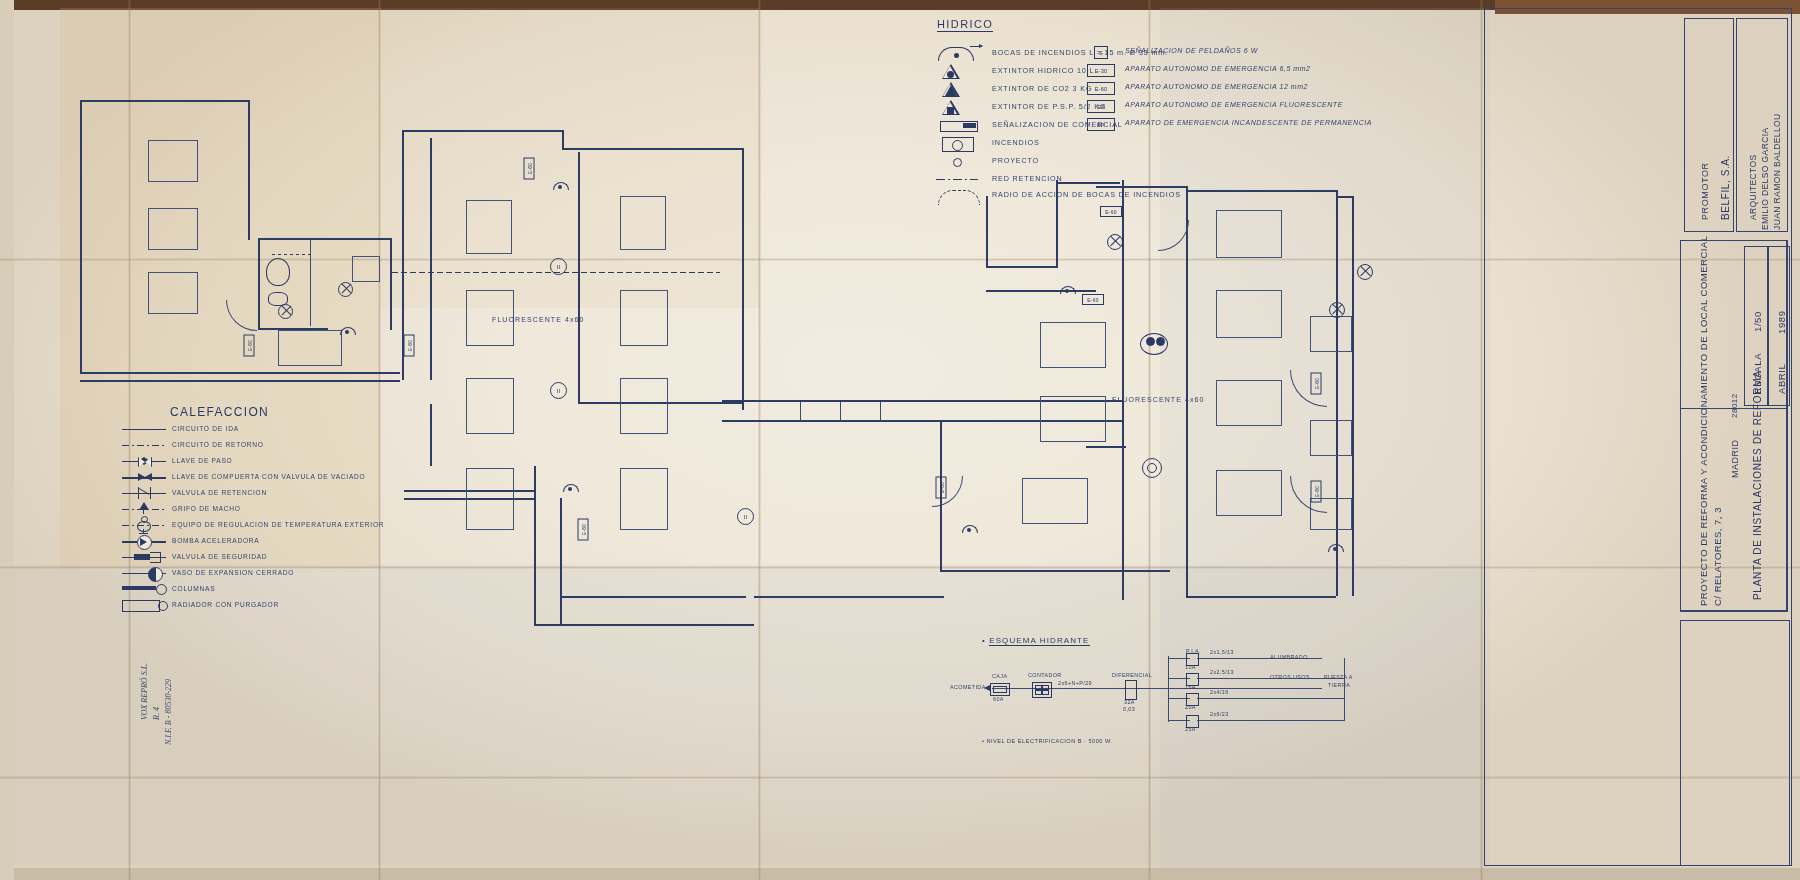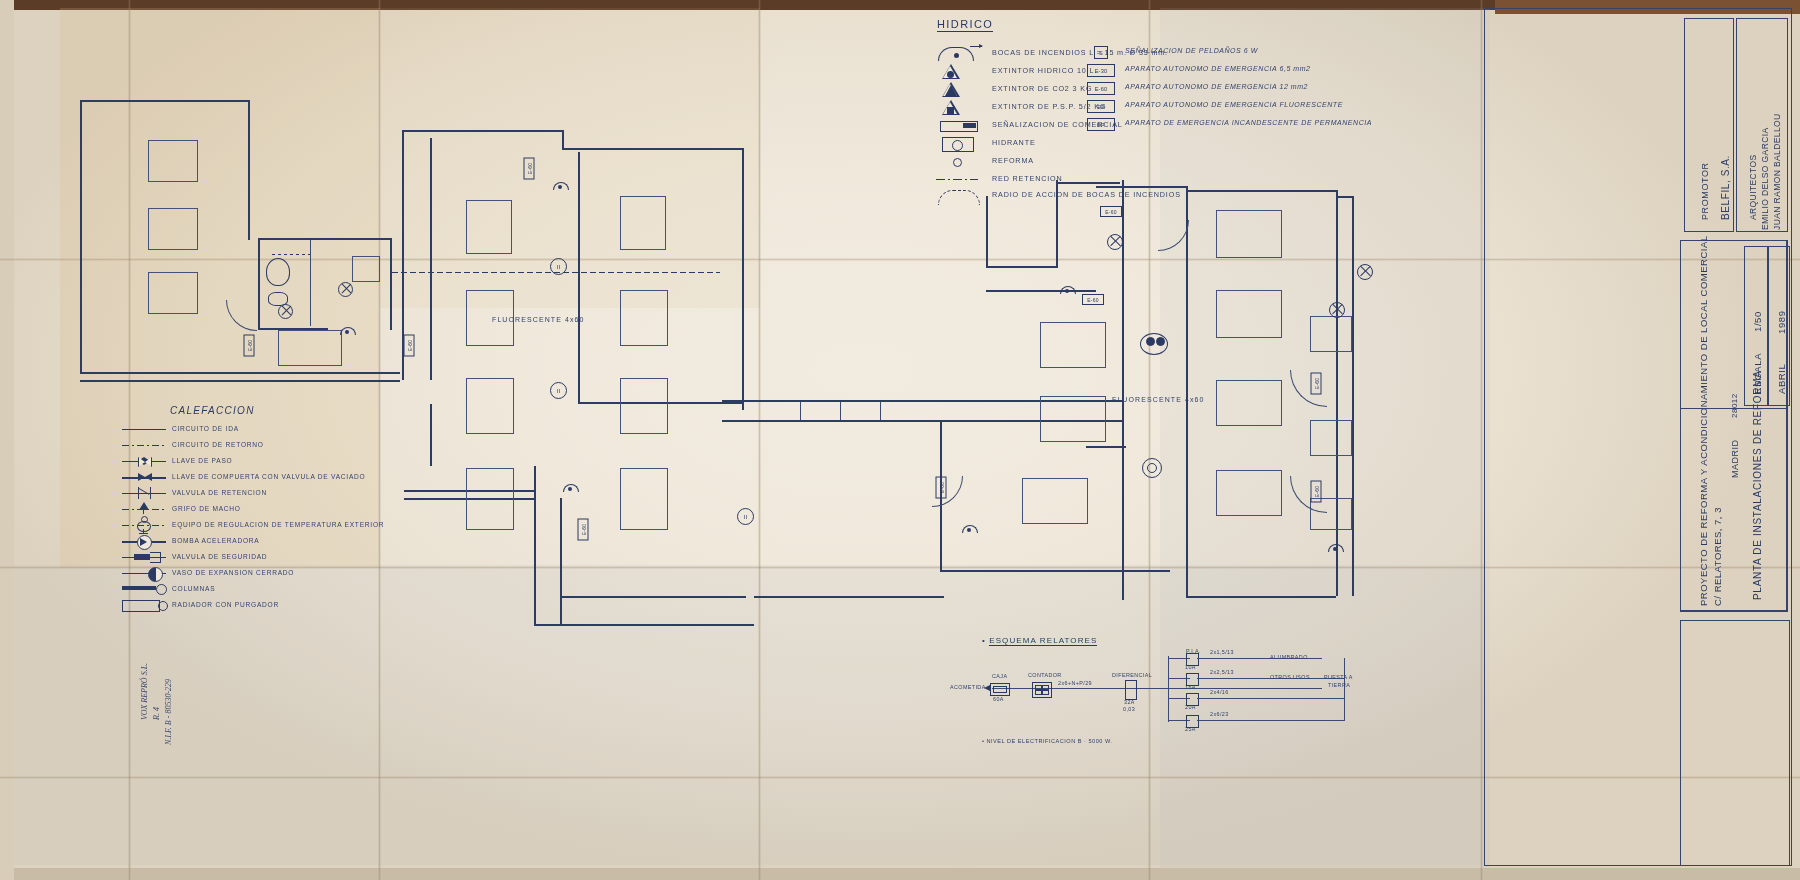--- a/index.html
+++ b/index.html
@@ -61,21 +61,21 @@
   .mont{position:absolute;left:23px;top:4px;width:7px;height:7px;border:1px solid #2b3a63;border-radius:50%;}
   .redh{position:absolute;left:6px;top:7px;width:42px;height:1px;
      background:repeating-linear-gradient(to right,#2b3a63 0 9px,transparent 9px 12px,#2b3a63 12px 14px,transparent 14px 17px);}
   .radio{position:absolute;left:8px;top:2px;width:40px;height:14px;border:1px dashed #2b3a63;border-bottom:none;border-radius:22px 22px 0 0;}
 
   .bx{position:absolute;left:2px;top:0;border:1px solid #2b3a63;height:11px;display:flex;align-items:center;justify-content:center;
       font-size:5.6px;letter-spacing:.2px;color:#2b3a63;background:transparent;}
 
   
   #calef{position:absolute;left:118px;top:400px;width:360px;height:215px;}
-  #calef .title{position:absolute;left:52px;top:5px;font-size:10px;letter-spacing:1.3px;color:#2b3a63;font-style:italic;}
+  #calef .title{position:absolute;left:52px;top:5px;font-size:12px;letter-spacing:1.3px;color:#2b3a63;}
   .cf-row{position:absolute;left:0;height:15px;}
   .cf-sym{position:absolute;left:0;top:0;width:52px;height:14px;}
   .cf-lab{position:absolute;left:54px;top:3px;font-size:6.6px;letter-spacing:.75px;color:#33436e;white-space:nowrap;}
   .cf-line{position:absolute;left:4px;top:7px;width:44px;height:1px;background:#2b3a63;}
   .cf-dash{position:absolute;left:4px;top:7px;width:44px;height:1px;
      background:repeating-linear-gradient(to right,#2b3a63 0 7px,transparent 7px 10px,#2b3a63 10px 12px,transparent 12px 15px);}
 
   
   #esq{position:absolute;left:940px;top:630px;width:420px;height:130px;}
   #esq .etitle{position:absolute;left:42px;top:6px;font-size:8px;letter-spacing:1.1px;color:#2b3a63;}
@@ -314,28 +314,28 @@
       <div class="lg-sym">
           <div class="sen"></div>
         </div>
       <div class="lg-lab">SEÑALIZACION  DE  COMERCIAL</div>
     </div>
 
     <div class="lg-row" style="top:118px;">
       <div class="lg-sym">
           <div class="hidr"></div>
         </div>
-      <div class="lg-lab">HIDRANTE</div>
+      <div class="lg-lab">INCENDIOS</div>
     </div>
 
     <div class="lg-row" style="top:136px;">
       <div class="lg-sym">
           <div class="mont"></div>
         </div>
-      <div class="lg-lab">REFORMA</div>
+      <div class="lg-lab">PROYECTO</div>
     </div>
 
     <div class="lg-row" style="top:154px;">
       <div class="lg-sym">
           <div class="redh"></div>
         </div>
       <div class="lg-lab">RED  RETENCION</div>
     </div>
 
     <div class="lg-row" style="top:170px;">
@@ -470,21 +470,21 @@
       <div class="cf-sym">
         <div style="position:absolute;left:4px;top:2px;width:36px;height:10px;border:1px solid #2b3a63;"></div>
         <div style="position:absolute;left:40px;top:3px;width:8px;height:8px;border:1px solid #2b3a63;border-radius:50%;"></div>
       </div>
       <div class="cf-lab">RADIADOR  CON  PURGADOR</div>
     </div>
   </div>
 
   <div id="esq">
     <div class="etitle">
-      •&nbsp;<u>ESQUEMA  RELATORES</u>
+      •&nbsp;<u>ESQUEMA  HIDRANTE</u>
     </div>
 
     <div class="line lh" style="left:52px;top:58px;width:330px;"></div>
 
     <div class="eq-lab" style="left:10px;top:54px;">ACOMETIDA</div>
     <div style="position:absolute;left:44px;top:55px;width:0;height:0;border-top:3px solid transparent;border-bottom:3px solid transparent;border-right:6px solid #2b3a63;"></div>
 
     <div class="eq-lab" style="left:52px;top:43px;">CAJA</div>
     <div class="eq-box" style="left:50px;top:53px;width:18px;height:11px;"></div>
     <div class="eq-box" style="left:53px;top:56px;width:12px;height:5px;"></div>

